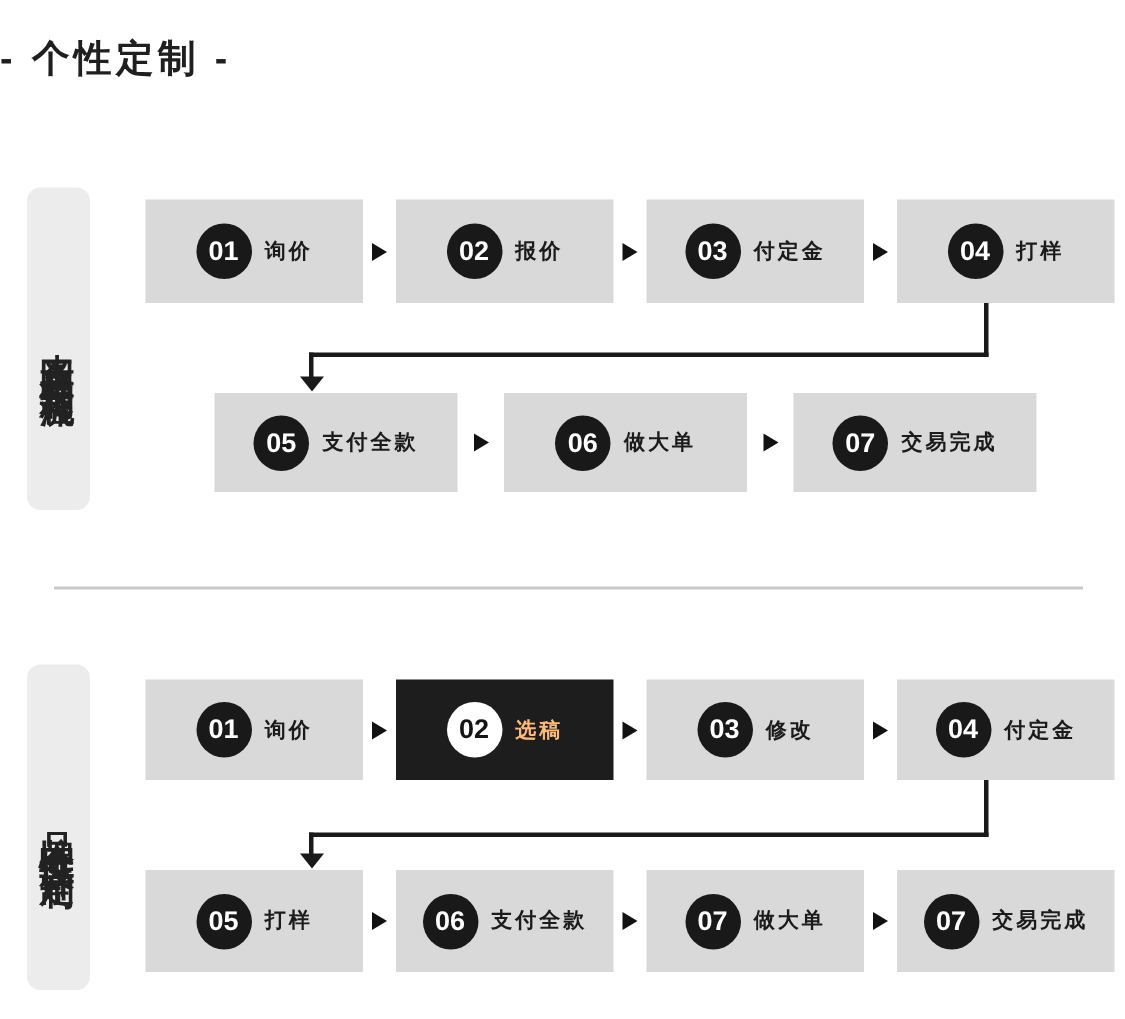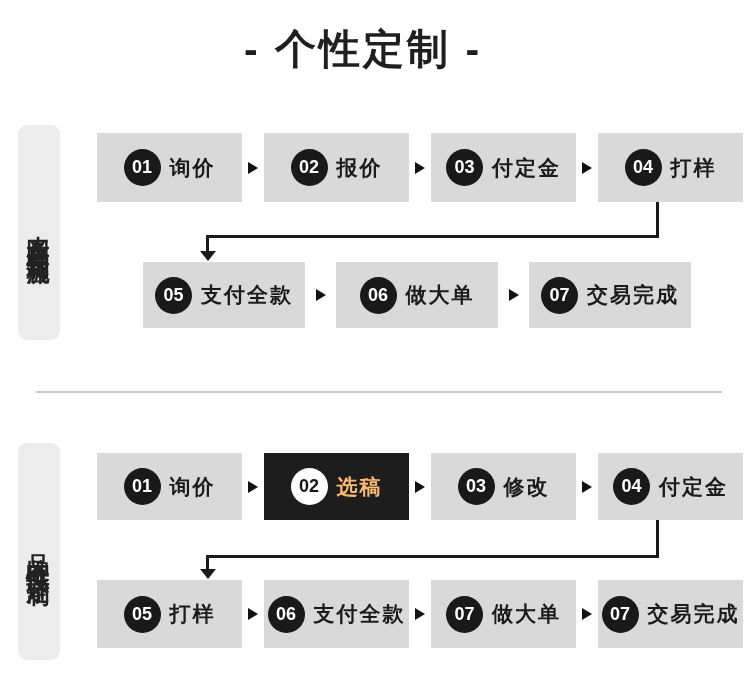--- a/index.html
+++ b/index.html
@@ -3,22 +3,22 @@
 <meta charset="utf-8">
 <style>
   html,body { margin:0; padding:0; }
   body {
     width:750px; height:679px; background:#ffffff; position:relative;
     font-family:"Liberation Sans","DejaVu Sans",sans-serif; color:#1a1a1a;
     overflow:hidden;
   }
 
   .page-title {
-    position:absolute; top:22px; left:0; width:726px; text-align:center;
-    font-size:41px; font-weight:bold; letter-spacing:3px; color:#1f1f1f;
+    position:absolute; top:22px; left:0; width:726px; text-align:left;
+    font-size:25px; font-weight:bold; letter-spacing:3px; color:#1f1f1f;
   }
 
   .section { position:absolute; left:18px; width:722px; display:flex; }
   #section-0 { top:125px; height:215px; }
   #section-1 { top:443px; height:217px; }
 
   .side-label {
     width:42px; background:#ececec; border-radius:9px; flex:0 0 42px;
     display:flex; align-items:center; justify-content:center;
   }
@@ -44,21 +44,21 @@
   .step.wide { width:162px; }
   .step.dark { background:#1d1d1d; }
 
   .badge {
     width:37px; height:37px; border-radius:50%; background:#191919; color:#ffffff;
     font-size:18px; font-weight:bold; display:flex; align-items:center; justify-content:center;
     flex:0 0 37px;
   }
   .step.dark .badge { background:#ffffff; color:#141414; }
 
-  .step-label { font-size:21px; font-weight:bold; letter-spacing:2px; color:#1b1b1b; white-space:nowrap; }
+  .step-label { font-size:14px; font-weight:bold; letter-spacing:2px; color:#1b1b1b; white-space:nowrap; }
   .step.dark .step-label { color:#fdba74; }
 
   .gap { width:22px; height:100%; display:flex; align-items:center; justify-content:center; }
   .gap.wgap { width:31px; }
   .arrow-right-icon {
     width:0; height:0;
     border-left:10px solid #121212;
     border-top:6px solid transparent;
     border-bottom:6px solid transparent;
   }

